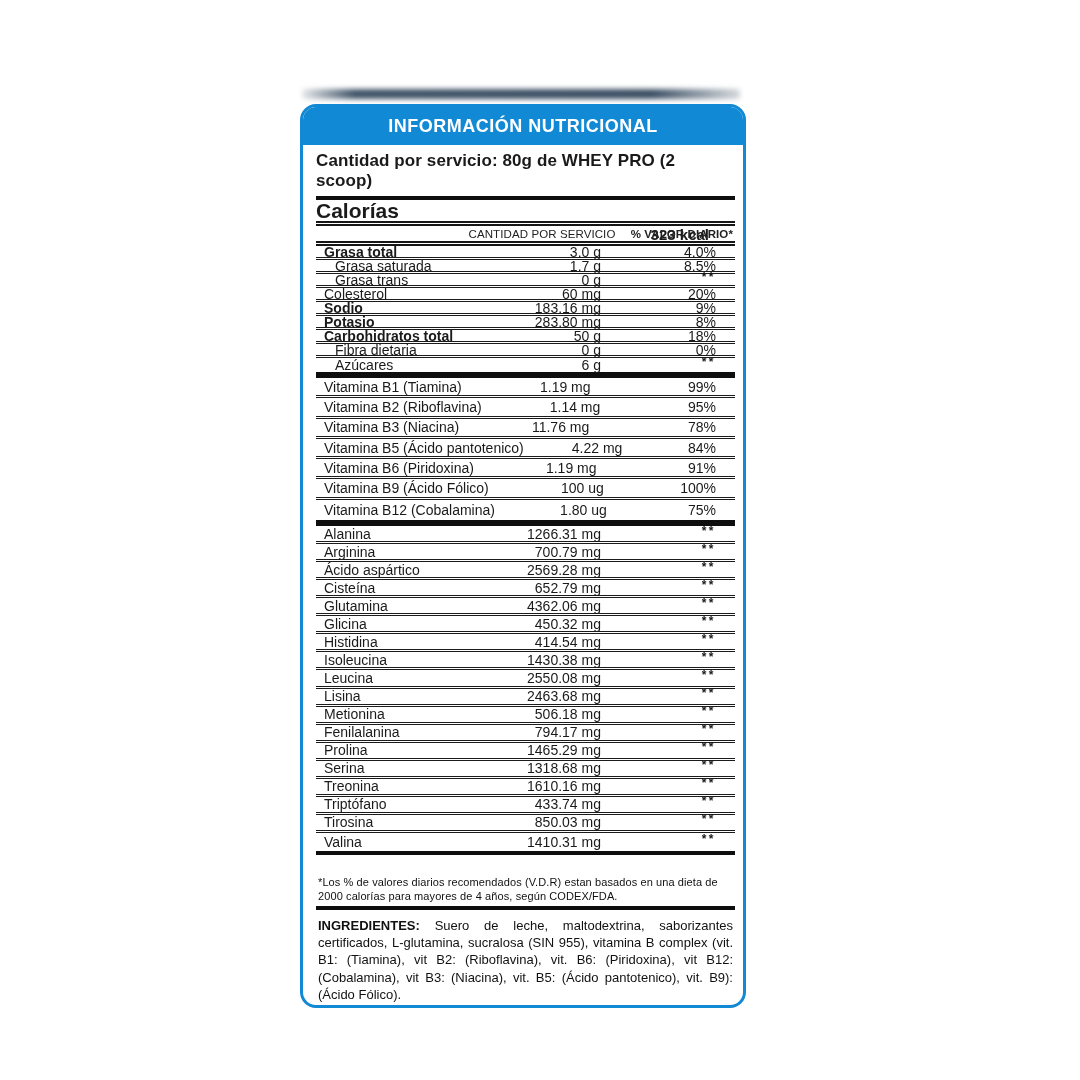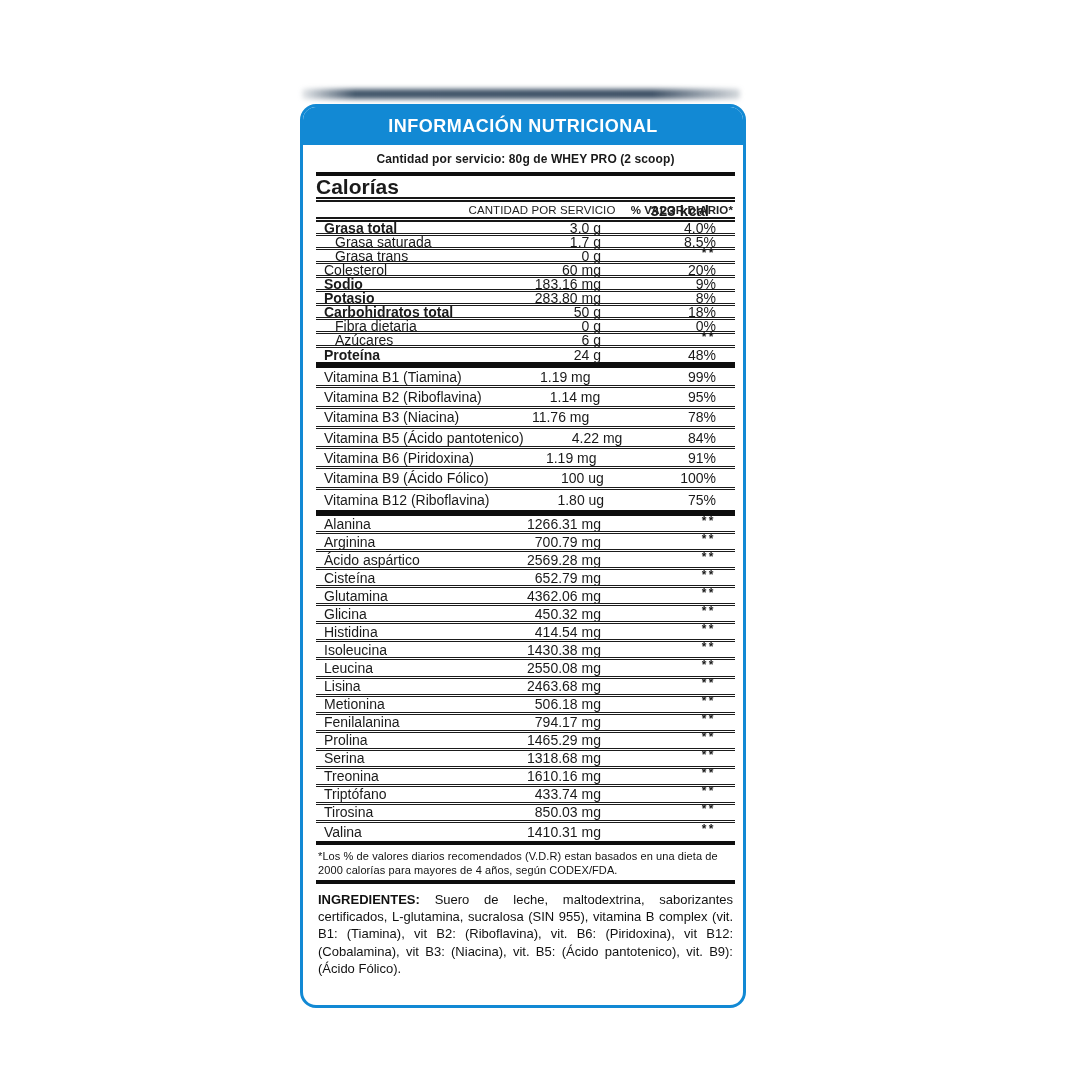--- a/index.html
+++ b/index.html
@@ -26,22 +26,22 @@
     height:38px;background:var(--blue);
     display:flex;align-items:center;justify-content:center;
     border-radius:12px 12px 0 0;
   }
   .hdr span{
     color:#fff;font-weight:bold;font-size:18px;letter-spacing:0.5px;white-space:nowrap;
   }
   .content{padding:0 8px 0 13px;}
 
   .serving{
-    height:27px;display:flex;align-items:center;justify-content:center;
-    font-weight:bold;font-size:12px;letter-spacing:0.1px;
+    height:51px;display:flex;align-items:center;justify-content:center;
+    font-weight:bold;font-size:17px;letter-spacing:0.1px;
   }
   .thick4{height:4px;background:var(--bar);}
   .thick6{height:6px;background:var(--bar);}
   .dline{height:5px;border-top:2px solid #161616;border-bottom:2px solid #161616;}
 
   .cal-row{
     height:21px;display:flex;align-items:center;justify-content:space-between;
   }
   .cal-row .cl{font-weight:bold;font-size:21px;text-align:right;}
   .cal-row .cv{font-weight:bold;font-size:15px;padding-right:26px;margin-top:48px;}
@@ -66,21 +66,21 @@
   .row .lbl.b{font-weight:bold;}
   .row .lbl.ind{padding-left:19px;}
   .row .amt{width:120px;text-align:right;white-space:nowrap;}
   .row .dv{width:134px;text-align:right;padding-right:19px;white-space:nowrap;}
   .row .dv.ast{font-size:12px;letter-spacing:2.5px;position:relative;top:-3px;font-weight:bold;}
   .row.main{height:14px;}
   .row.vit{height:20.3px;gap:48px;}
   .row.amino{height:18.06px;}
 
   .footnote{
-    padding:4px 2px 3px 2px;font-size:11px;line-height:1.28;color:#111;
+    padding:20px 2px 3px 2px;font-size:11px;line-height:1.28;color:#111;
     letter-spacing:0.1px;
   }
   .ingredients{
     padding:7px 2px 0 2px;font-size:13px;line-height:1.32;text-align:justify;color:#111;
   }
   .ingredients .ing-label{font-weight:bold;}
 </style>
 </head>
 <body>
 
@@ -149,25 +149,20 @@
         <div class="row main">
           <span class="lbl ind">Fibra dietaria</span>
           <span class="amt">0 g</span>
           <span class="dv">0%</span>
         </div>
         <div class="row main">
           <span class="lbl ind">Azúcares</span>
           <span class="amt">6 g</span>
           <span class="dv ast">**</span>
         </div>
-        <div class="row main">
-          <span class="lbl b">Proteína</span>
-          <span class="amt">24 g</span>
-          <span class="dv">48%</span>
-        </div>
       </div>
 
     <div class="thick6"></div>
 
     <div id="vitamin-rows">
         <div class="row vit">
           <span class="lbl">Vitamina B1 (Tiamina)</span>
           <span class="amt">1.19 mg</span>
           <span class="dv">99%</span>
         </div>
@@ -190,21 +185,21 @@
           <span class="lbl">Vitamina B6 (Piridoxina)</span>
           <span class="amt">1.19 mg</span>
           <span class="dv">91%</span>
         </div>
         <div class="row vit">
           <span class="lbl">Vitamina B9 (Ácido Fólico)</span>
           <span class="amt">100 ug</span>
           <span class="dv">100%</span>
         </div>
         <div class="row vit">
-          <span class="lbl">Vitamina B12 (Riboflavina)</span>
+          <span class="lbl">Vitamina B12 (Cobalamina)</span>
           <span class="amt">1.80 ug</span>
           <span class="dv">75%</span>
         </div>
       </div>
 
     <div class="thick6"></div>
 
     <div id="amino-rows">
         <div class="row amino">
           <span class="lbl">Alanina</span>

